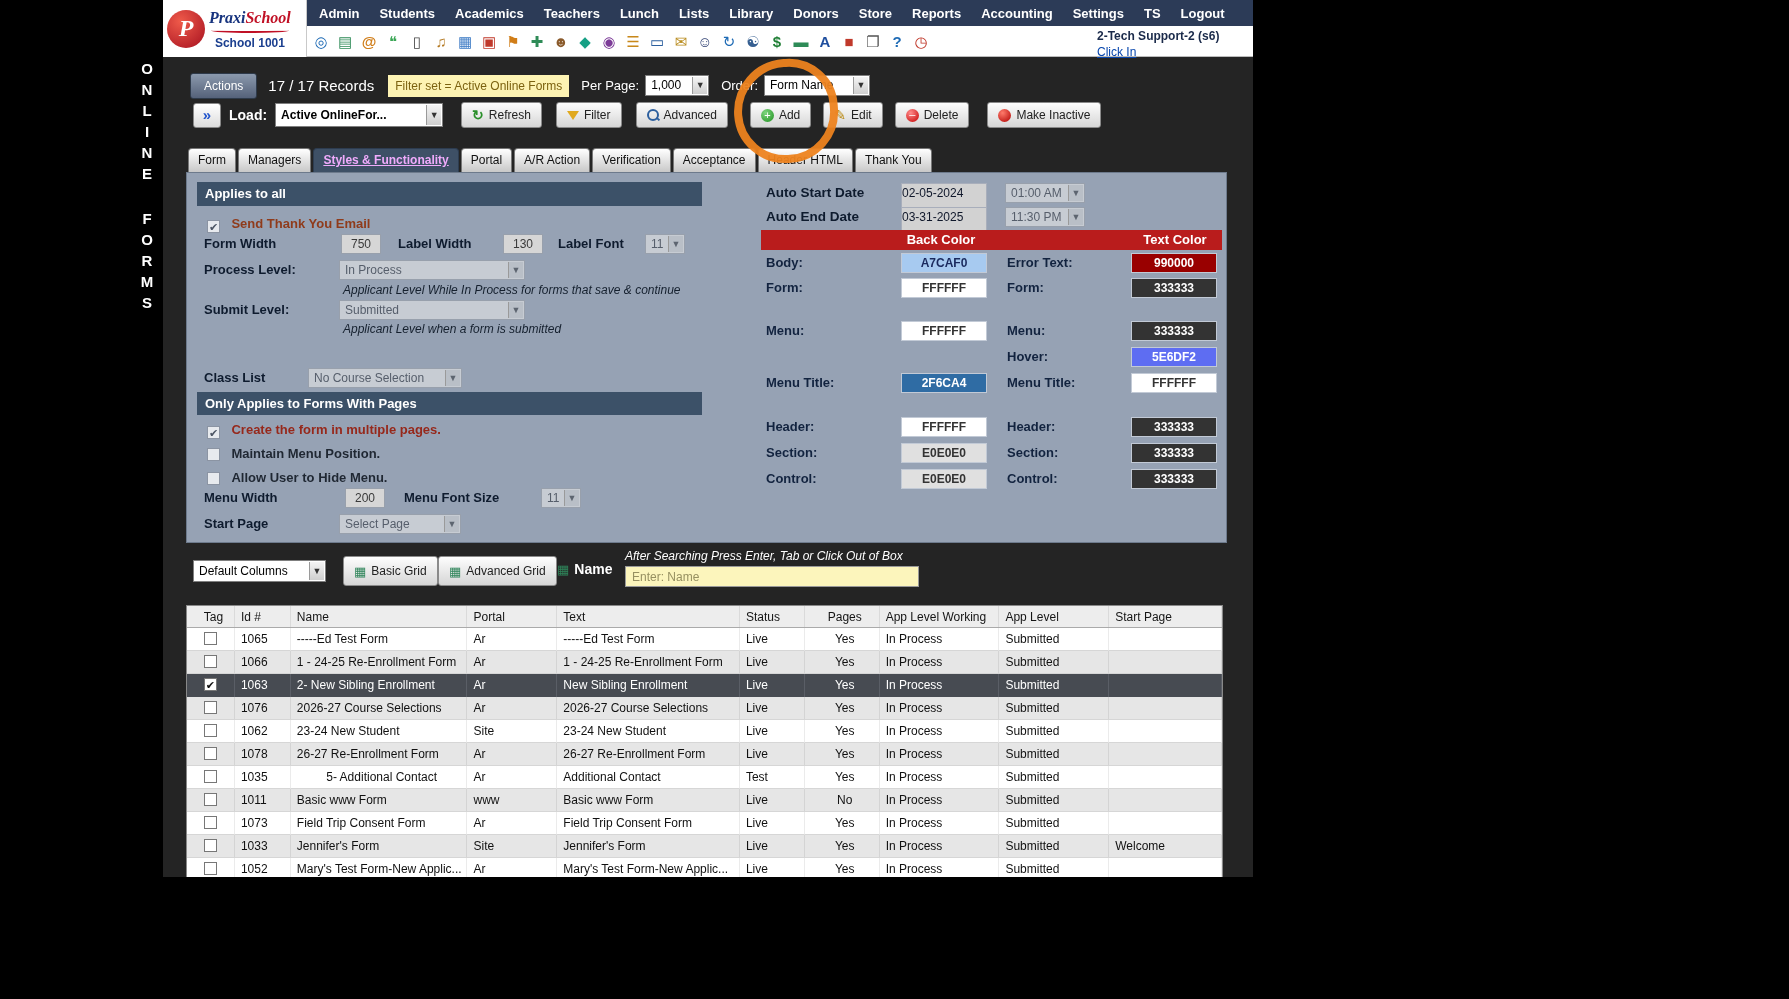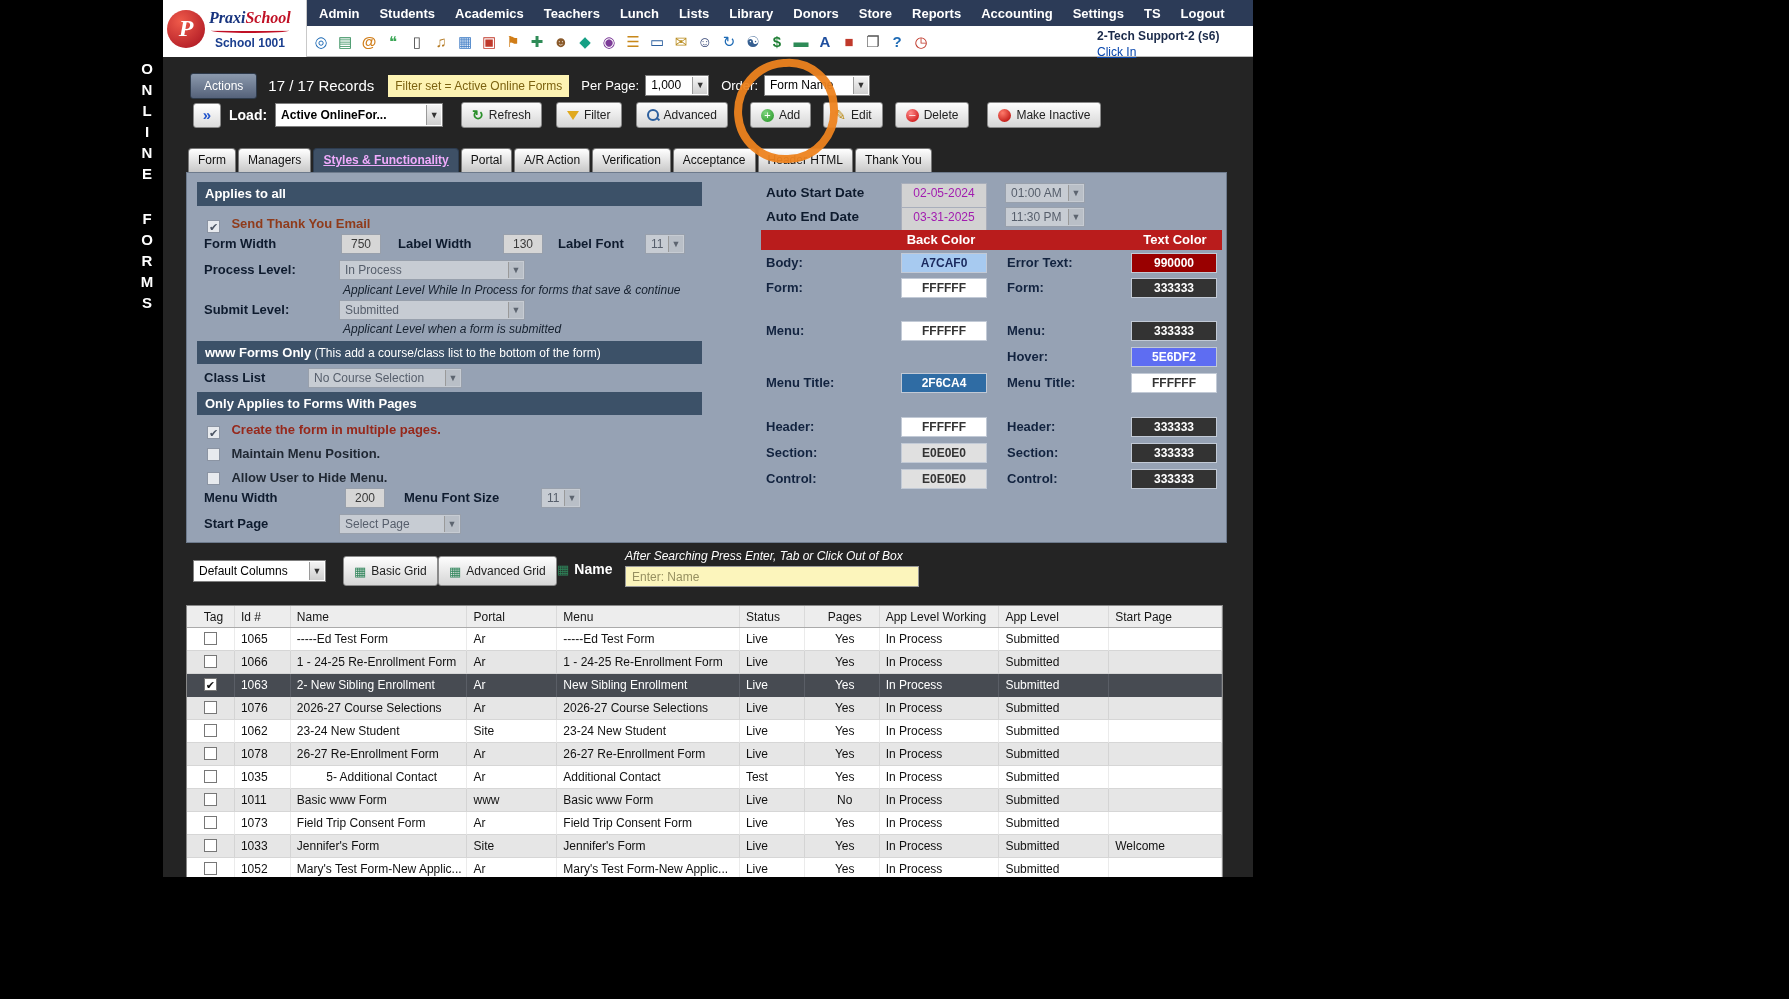--- a/index.html
+++ b/index.html
@@ -72,21 +72,21 @@
   .phead .norm { font-weight:normal; font-size:12px; }
   .plabel { position:absolute; font-size:13px; font-weight:bold; color:#0e1b2e; line-height:20px; white-space:nowrap; }
   .pnote { position:absolute; font-size:12px; font-style:italic; color:#15202e; white-space:nowrap; }
   .cbrow { position:absolute; left:20px; height:16px; white-space:nowrap; }
   .cbl-red { font-size:13px; font-weight:bold; color:#8f3b1b; vertical-align:1px; }
   .cbl-dark { font-size:13px; font-weight:bold; color:#1f2732; vertical-align:1px; }
 
   
   .auto-row { position:absolute; left:574px; width:461px; height:22px; }
   .auto-row .plab { position:absolute; left:5px; font-size:13.5px; font-weight:bold; color:#0e1b2e; line-height:21px; }
-  .datebox { position:absolute; left:140px; top:1px; width:86px; height:32px; background:#d2d2d2; border:1px solid #a8aebb; color:#a21caf; font-size:12px; text-align:center; line-height:18px; }
+  .datebox { position:absolute; left:140px; top:1px; width:86px; height:32px; background:#d2d2d2; border:1px solid #a8aebb; color:#0f172a; font-size:12px; text-align:left; line-height:18px; }
   .timesel { position:absolute; left:244px; top:1px; width:80px; height:20px; }
 
   .colors-wrap { position:absolute; left:574px; top:57px; width:461px; }
   .colors-head { position:relative; height:20px; background:#b91c1c; }
   .colors-head span { position:absolute; top:0; color:#fff; font-weight:bold; font-size:13px; line-height:20px; text-align:center; }
   .ch-back { left:120px; width:120px; }
   .ch-text { left:367px; width:94px; }
   .colorrow { position:relative; height:22px; }
   .cl-label, .cr-label { position:absolute; top:0; font-size:13px; font-weight:bold; color:#12233f; line-height:22px; white-space:nowrap; }
   .cl-label { left:5px; width:130px; }
@@ -270,21 +270,20 @@
     <div class="sel dis" style="position:absolute;left:458px;top:61px;width:40px;height:20px;line-height:18px"><span>11</span><span class="arr">▼</span></div>
 
     <span class="plabel" style="left:17px;top:87px">Process Level:</span>
     <div class="sel dis" style="position:absolute;left:152px;top:87px;width:186px;height:20px;line-height:18px"><span>In Process</span><span class="arr">▼</span></div>
     <span class="pnote" style="left:156px;top:110px">Applicant Level While In Process for forms that save &amp; continue</span>
 
     <span class="plabel" style="left:17px;top:127px">Submit Level:</span>
     <div class="sel dis" style="position:absolute;left:152px;top:127px;width:186px;height:20px;line-height:18px"><span>Submitted</span><span class="arr">▼</span></div>
     <span class="pnote" style="left:156px;top:149px">Applicant Level when a form is submitted</span>
 
-    <div class="phead" style="top:168px;height:23px;line-height:23px"><span>www Forms Only</span><span class="norm"> (This add a course/class list to the bottom of the form)</span></div>
 
     <span class="plabel" style="left:17px;top:195px">Class List</span>
     <div class="sel dis" style="position:absolute;left:121px;top:195px;width:154px;height:20px;line-height:18px"><span>No Course Selection</span><span class="arr">▼</span></div>
 
     <div class="phead" style="top:219px;height:23px;line-height:23px">Only Applies to Forms With Pages</div>
 
     <div class="cbrow" style="top:248px">
       <span class="pcb">✔</span>
       <span class="cbl-red" style="color:#96281b">Create the form in multiple pages.</span>
     </div>
@@ -388,21 +387,21 @@
   </div>
   <div class="grid-bar-item hint" style="left:462px;top:549px">After Searching Press Enter, Tab or Click Out of Box</div>
   <input class="search-input grid-bar-item" style="left: 462px; top: 566px;" placeholder="Enter: Name">
 
   <div class="ftable">
       <div class="trow thead">
         <div class="tcell" style="width: 48px; text-align: center;">Tag</div>
         <div class="tcell" style="width: 56px; text-align: left;">Id #</div>
         <div class="tcell" style="width: 177px; text-align: left;">Name</div>
         <div class="tcell" style="width: 90px; text-align: left;">Portal</div>
-        <div class="tcell" style="width: 183px; text-align: left;">Menu</div>
+        <div class="tcell" style="width: 183px; text-align: left;">Text</div>
         <div class="tcell" style="width: 65px; text-align: left;">Status</div>
         <div class="tcell" style="width: 75px; text-align: center;">Pages</div>
         <div class="tcell" style="width: 120px; text-align: left;">App Level Working</div>
         <div class="tcell" style="width: 110px; text-align: left;">App Level</div>
         <div class="tcell" style="width: 113px; text-align: left;">Start Page</div>
       </div>
       <div class="trow">
         <div class="tcell" style="width: 48px; text-align: center; padding: 0px;">
           <div class="cb"></div>
         </div>

